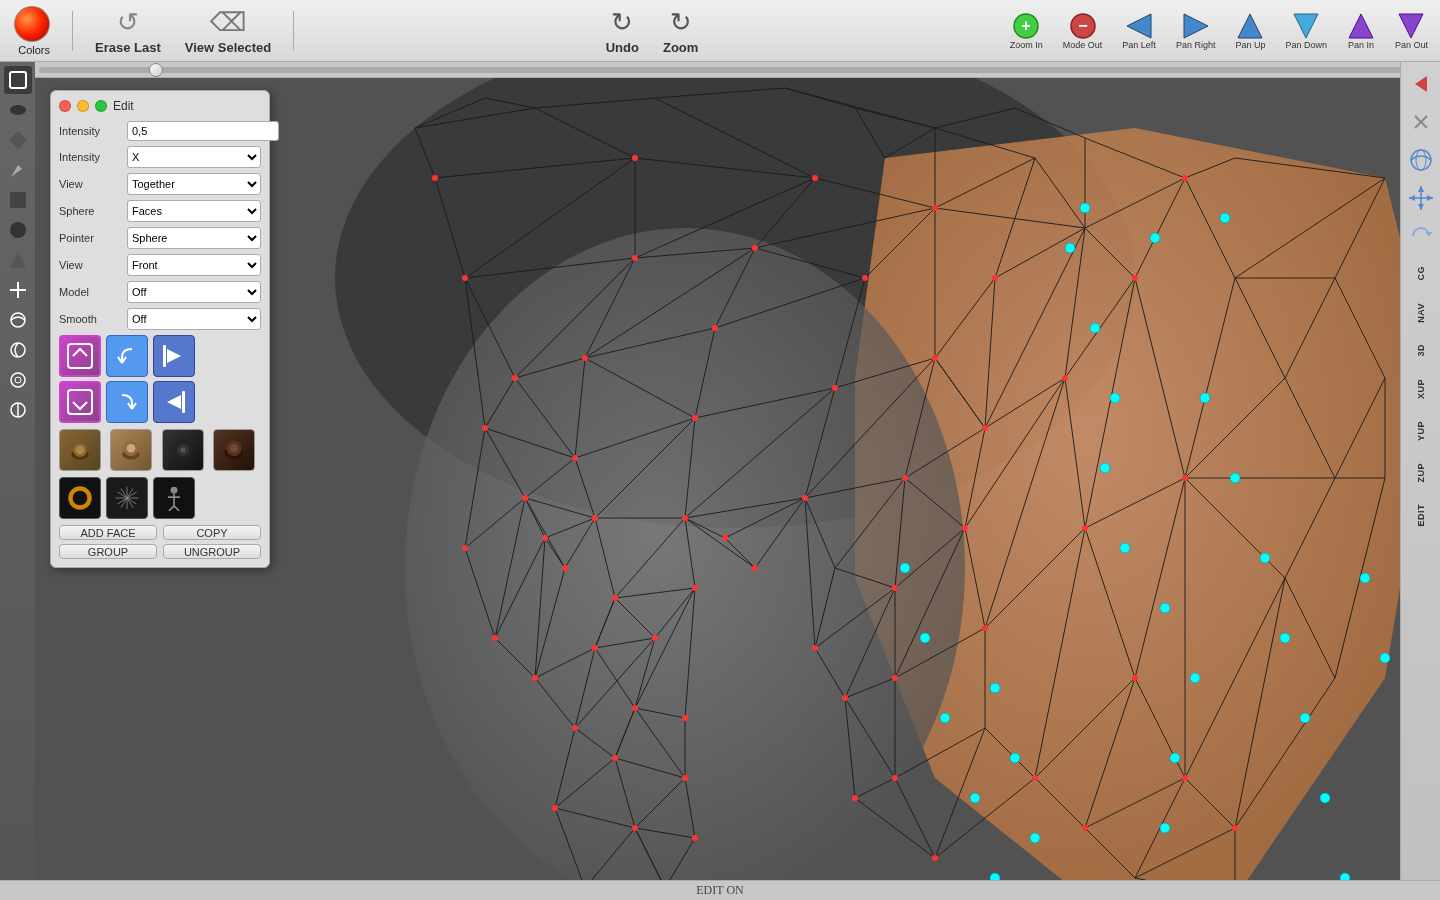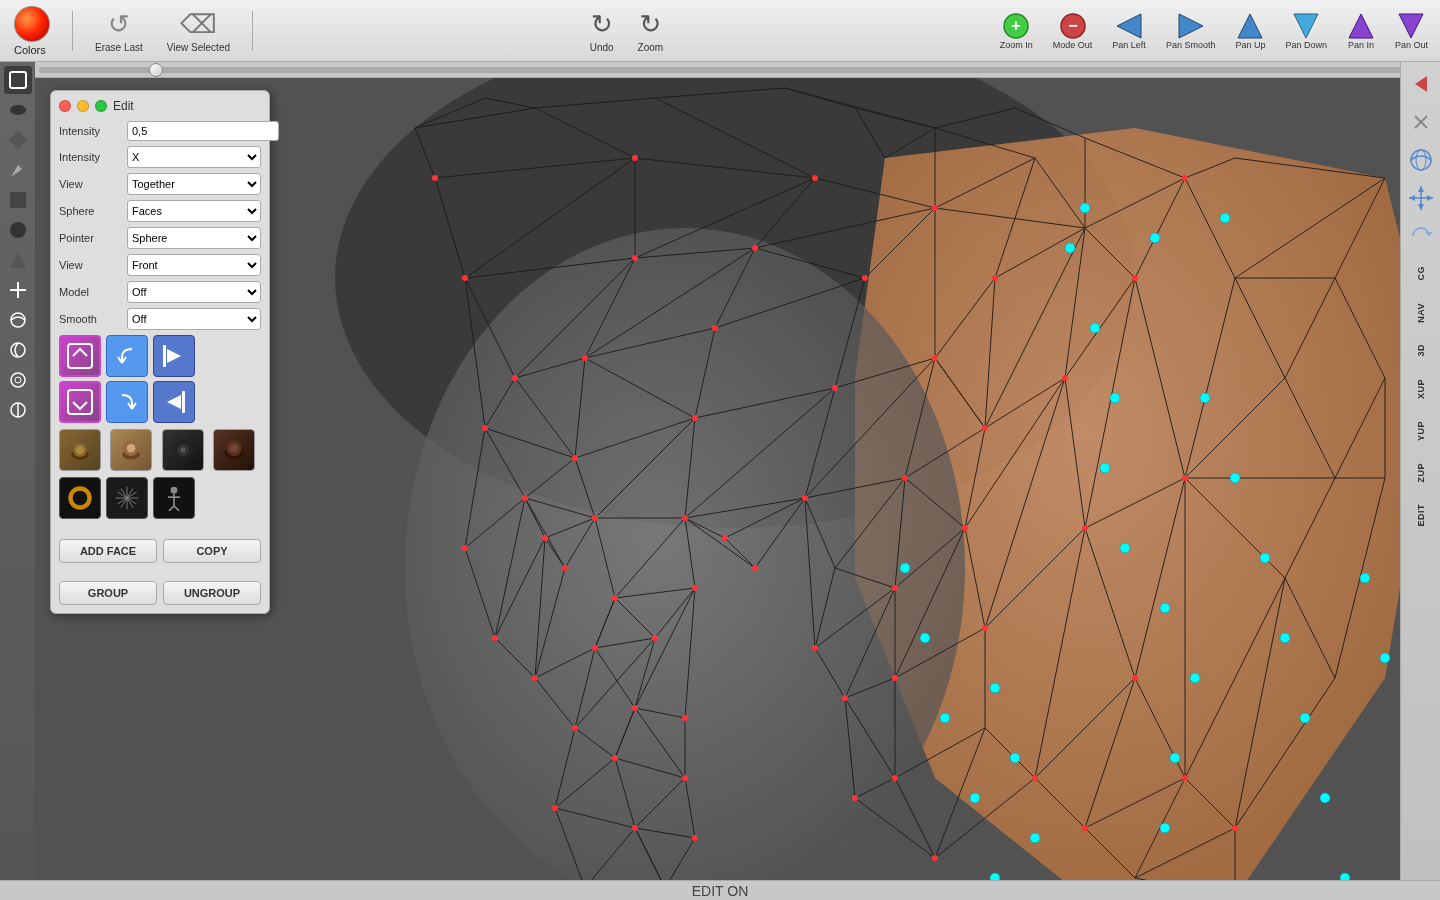--- a/index.html
+++ b/index.html
@@ -10,26 +10,26 @@
       position: absolute; top: 0; left: 0; right: 0; height: 62px;
       background: linear-gradient(to bottom, #f0f0f0, #d8d8d8);
       border-bottom: 1px solid #aaa;
       display: flex; align-items: center; padding: 0 8px;
       gap: 12px;
     }
     .toolbar-item {
       display: flex; flex-direction: column; align-items: center;
       cursor: pointer; padding: 4px 6px;
     }
-    .toolbar-item .label { font-size: 10px; color: #333; margin-top: 2px; }
+    .toolbar-item .label { font-size: 13px; color: #333; margin-top: 2px; font-weight: bold; }
     .toolbar-sep { width: 1px; height: 40px; background: #aaa; margin: 0 4px; }
 
     
     #colors-btn {
-      display: flex; flex-direction: column; align-items: flex-start;
+      display: flex; flex-direction: column; align-items: flex-end;
       cursor: pointer; padding: 4px 6px;
     }
     #colors-btn .color-circle {
       width: 36px; height: 36px; border-radius: 50%;
       background: radial-gradient(circle at 35% 35%, #ff9944, #ff2200, #990000);
       border: 1px solid #888;
     }
     #colors-btn .label { font-size: 11px; color: #222; margin-top: 2px; font-weight: 500; }
 
     
@@ -112,23 +112,23 @@
     .brush-icon {
       width: 42px; height: 42px; border-radius: 4px; border: 1px solid #999;
       cursor: pointer; display: flex; align-items: center; justify-content: center;
       font-size: 20px;
     }
 
     .btn-row {
       display: flex; gap: 6px; margin-top: 4px;
     }
     .panel-btn {
-      flex: 1; height: 24px; border: 1px solid #aaa; border-radius: 4px;
+      flex: 1; height: 15px; border: 1px solid #aaa; border-radius: 4px;
       background: linear-gradient(to bottom, #f5f5f5, #ddd);
-      font-size: 11px; cursor: pointer; font-weight: 700; color: #333; margin-top: 14px;
+      font-size: 11px; cursor: pointer; font-weight: 400; color: #333;
     }
 
     
     #right-sidebar {
       position: absolute; top: 62px; right: 0; width: 40px; bottom: 0;
       background: linear-gradient(to bottom, #d0d0d0, #c0c0c0);
       border-left: 1px solid #aaa;
       display: flex; flex-direction: column; align-items: center;
       padding: 4px 0; gap: 2px;
     }
@@ -141,21 +141,21 @@
       transform: rotate(180deg); cursor: pointer; padding: 4px 2px;
       font-weight: 600; letter-spacing: 0.5px;
     }
 
     
     #status-bar {
       position: absolute; bottom: 0; left: 0; right: 0; height: 20px;
       background: #c8c8c8; border-top: 1px solid #aaa;
       display: flex; align-items: center; justify-content: center;
     }
-    .status-text { font-size: 14px; color: #444; font-weight: 500; }
+    .status-text { font-size: 12px; color: #444; font-weight: 500; font-family: Liberation Serif, serif; }
     .erase-icon { font-size: 22px; color: #888; }
 
     
     .nav-icon-container { display: flex; flex-direction: column; align-items: center; cursor: pointer; padding: 2px 4px; }
     .nav-icon-container .nav-label { font-size: 9px; color: #333; }
 
     
     .cyan-dot {
       fill: #00ffff; stroke: #0088aa; stroke-width: 0.5;
     }
@@ -225,21 +225,21 @@
     <svg width="28" height="28" viewBox="0 0 28 28">
       <polygon points="14,2 26,26 2,26" fill="#4488cc" stroke="#224466" stroke-width="1" transform="rotate(-90,14,14)"></polygon>
     </svg>
     <span class="nav-label">Pan Left</span>
   </div>
 
   <div class="nav-icon-container">
     <svg width="28" height="28" viewBox="0 0 28 28">
       <polygon points="14,2 26,26 2,26" fill="#4488cc" stroke="#224466" stroke-width="1" transform="rotate(90,14,14)"></polygon>
     </svg>
-    <span class="nav-label">Pan Smooth</span>
+    <span class="nav-label">Pan Right</span>
   </div>
 
   <div class="nav-icon-container">
     <svg width="28" height="28" viewBox="0 0 28 28">
       <polygon points="14,2 26,26 2,26" fill="#4488cc" stroke="#224466" stroke-width="1"></polygon>
     </svg>
     <span class="nav-label">Pan Up</span>
   </div>
 
   <div class="nav-icon-container">

